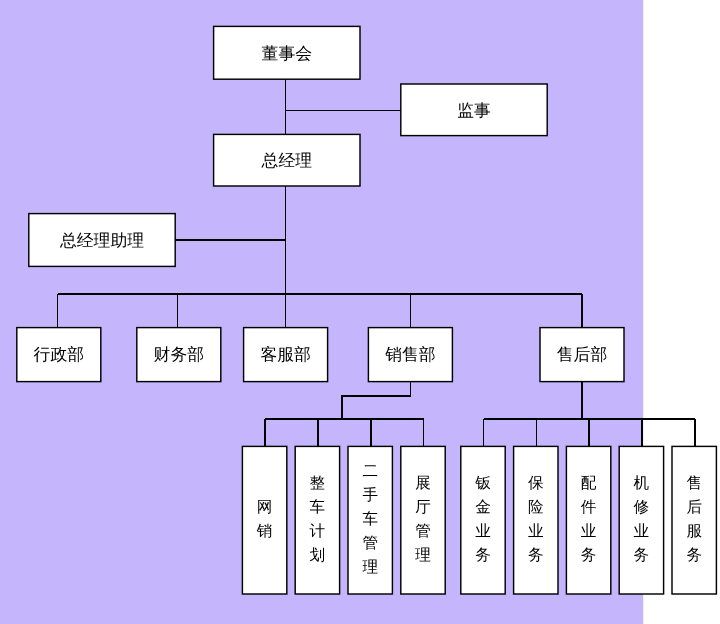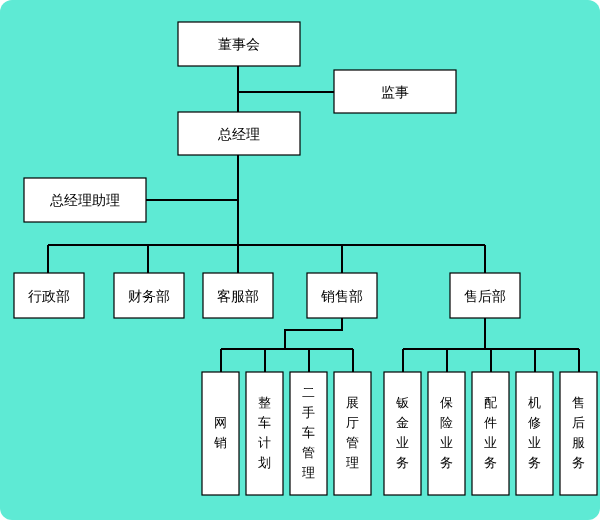--- a/index.html
+++ b/index.html
@@ -8,24 +8,23 @@
     background: #ffffff;
   }
   body {
     width: 600px;
     height: 520px;
     font-family: "DejaVu Sans", "Liberation Sans", sans-serif;
     overflow: hidden;
   }
   #chart-root {
     position: relative;
-    width: 600px;
+    width: 536px;
     height: 520px;
-    background: #5eead4;
-    border-radius: 12px;
+    background: #c4b5fd;
   }
   svg.org-svg {
     position: absolute;
     top: 0;
     left: 0;
     width: 600px;
     height: 520px;
   }
   .node-box {
     fill: #ffffff;

